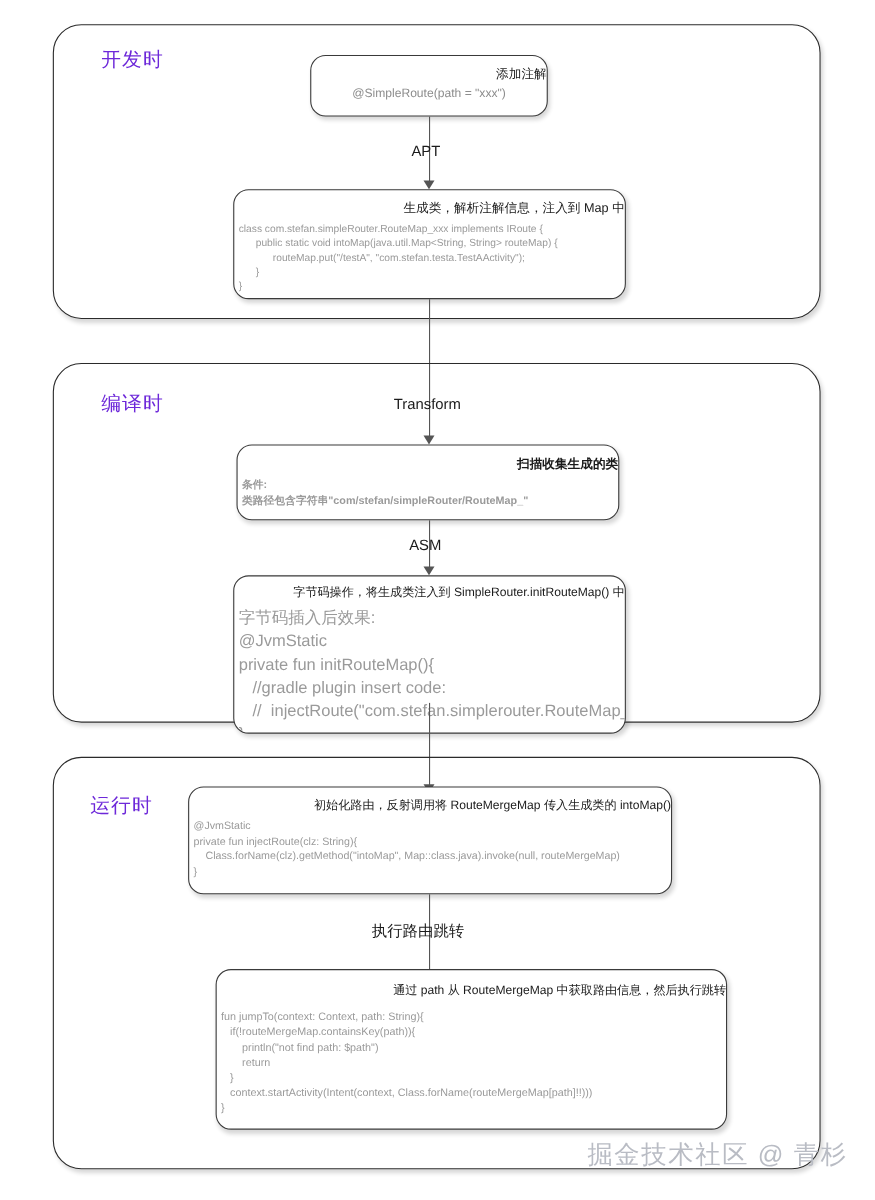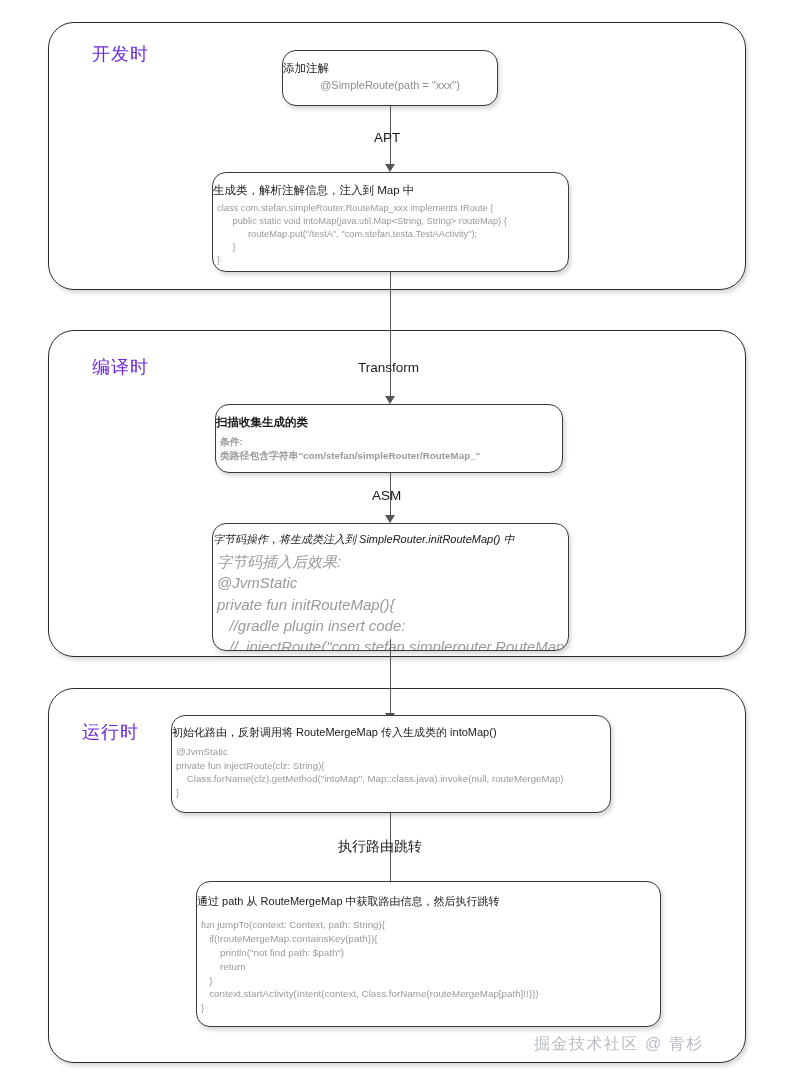--- a/index.html
+++ b/index.html
@@ -40,21 +40,21 @@
   .node {
     position: absolute;
     border: 1.3px solid #3a3a3a;
     border-radius: 14px;
     background: #ffffff;
     box-shadow: 2px 3px 4px rgba(0,0,0,0.16);
     box-sizing: border-box;
     overflow: hidden;
   }
   .node-title {
-    text-align: left;
+    text-align: right;
     font-size: 11.5px;
     color: #1a1a1a;
     padding-top: 9px;
     line-height: 1.45;
     white-space: nowrap;
   }
   .node-sub {
     text-align: center;
     font-size: 11px;
     color: #8d8d8d;
@@ -90,21 +90,21 @@
     color: #1b1b1b;
     white-space: nowrap;
   }
   .conn-label.cn {
     font-size: 14px;
   }
 
   
   .watermark {
     position: absolute;
-    font-size: 16px;
+    font-size: 23px;
     color: #b9bcc4;
     white-space: nowrap;
     letter-spacing: 1.5px;
   }
 </style>
 </head>
 <body>
 
 <div id="canvas">
 
@@ -139,21 +139,21 @@
   <div class="node" style="left:215px; top:404px; width:348px; height:69px;font-weight:bold;">
     <div class="node-title">扫描收集生成的类</div>
     <div class="code" style="font-size:9.8px; padding-top:4px;">条件:
 类路径包含字符串"com/stefan/simpleRouter/RouteMap_"</div>
   </div>
 
   <div class="conn" style="left:390px; top:473px; height:48px;"></div>
   <div class="arrowhead" style="left:385px; top:515px;"></div>
   <div class="conn-label" style="left:372px; top:488px;">ASM</div>
 
-  <div class="node" style="left:212px; top:523px; width:357px; height:128px;font-style:italic;">
+  <div class="node" style="left:212px; top:523px; width:357px; height:144px;">
     <div class="node-title" style="font-size:11px; padding-top:8px;">字节码操作，将生成类注入到 SimpleRouter.initRouteMap() 中</div>
     <div class="code" style="font-size:15px; padding-top:3px;">字节码插入后效果:
 @JvmStatic
 private fun initRouteMap(){
    //gradle plugin insert code:
    //  injectRoute("com.stefan.simplerouter.RouteMap_2123799187")
 }</div>
   </div>
 
   <div class="conn" style="left:390px; top:639px; height:80px;"></div>

